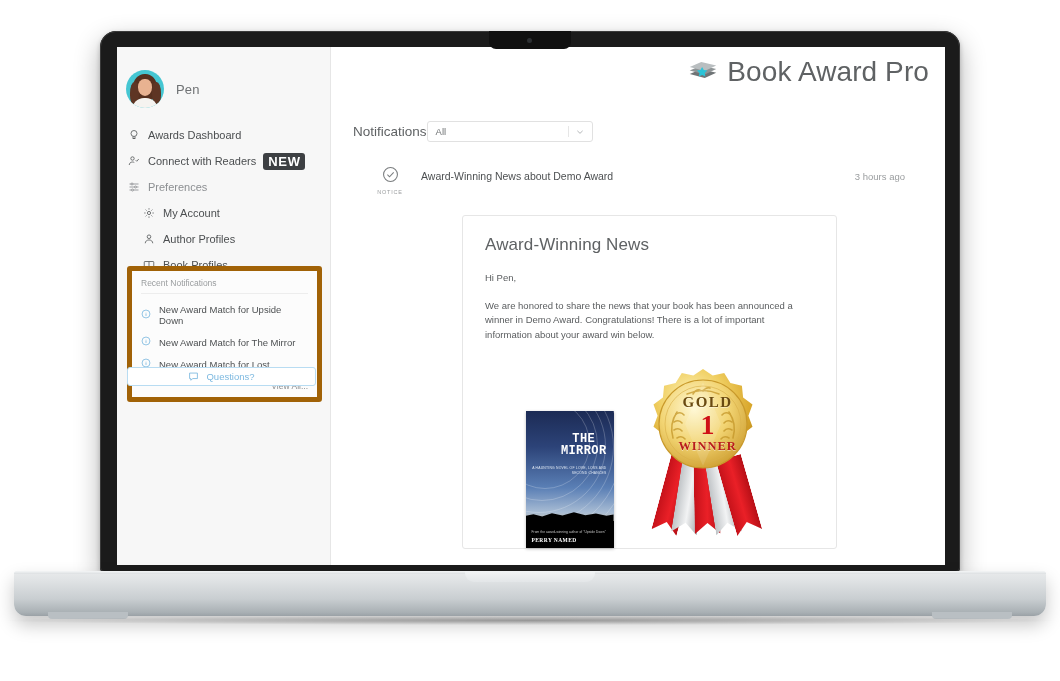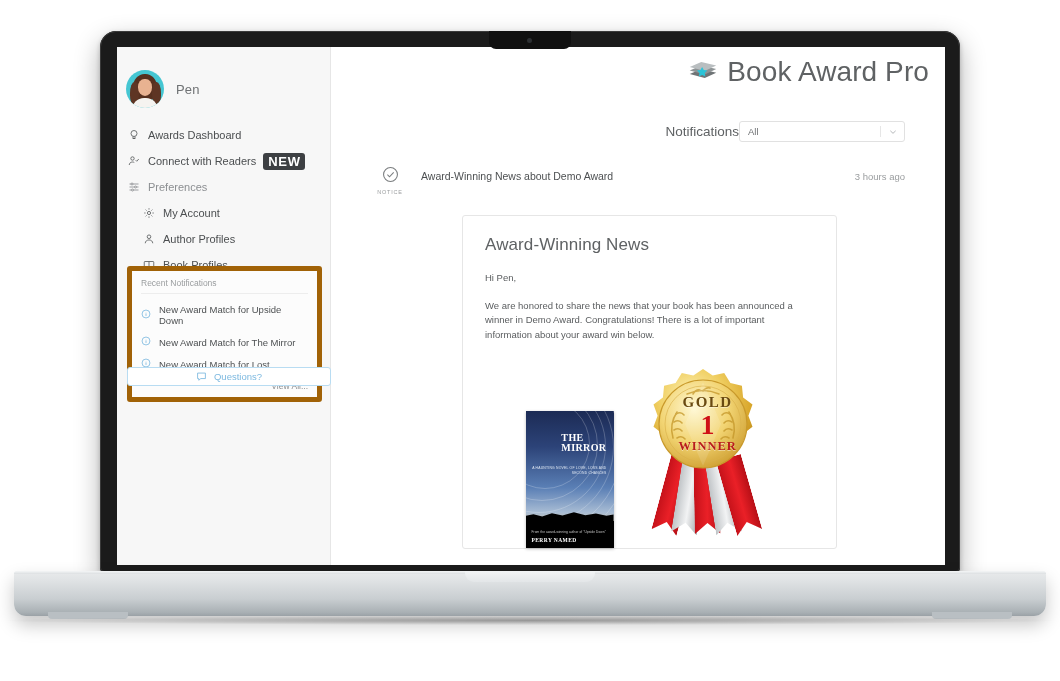--- a/index.html
+++ b/index.html
@@ -128,35 +128,35 @@
   .recent {
     position: absolute; left: 10px; top: 219px; width: 195px;
     background: #fcfcfc; border: 5px solid #a16207; border-radius: 3px;
     padding: 7px 9px 6px 9px;
   }
   .recent-title { font-size: 8.5px; color: #9a9d9f; padding-bottom: 5px; border-bottom: 1px solid #ededed; }
   .recent-item { display: flex; align-items: center; margin-top: 10px; font-size: 9.5px; color: #4d5052; cursor: pointer; }
   .recent-item .dot-ic { flex: 0 0 12px; margin-right: 6px; }
   .view-all { text-align: right; font-size: 8.5px; color: #8b8e90; margin-top: 11px; cursor: pointer; }
   .qbtn {
-    position: absolute; left: 10px; top: 320px; width: 204px; height: 19px;
+    position: absolute; left: 10px; top: 320px; width: 189px; height: 19px;
     border: 1px solid #b8dcf2; border-radius: 3px; background: #ffffff;
     display: flex; align-items: center; justify-content: center;
     font-size: 9.5px; color: #7db9e0; cursor: pointer;
   }
   .qbtn .bub { margin-right: 7px; display: flex; }
 
   
   .main { flex: 1; position: relative; background: #ffffff; height: 100%; }
   .topbar { height: 49px; display: flex; align-items: center; justify-content: flex-end; padding-right: 16px; }
   .brand { display: flex; align-items: center; }
   .brand-name { font-size: 28px; color: #5f6264; letter-spacing: .1px; margin-left: 9px; }
 
   .content { padding: 25px 40px 0 22px; }
-  .content-head { display: flex; align-items: center; justify-content: flex-end; }
+  .content-head { display: flex; align-items: center; justify-content: flex-start; }
   .page-title { font-size: 13.5px; color: #5f6264; }
   .filter {
     width: 166px; height: 21px; border: 1px solid #e1e1e1; border-radius: 3px;
     background: #fff; display: flex; align-items: center; cursor: pointer;
   }
   .filter-val { font-size: 9.5px; color: #6f7274; padding-left: 8px; flex: 1; }
   .filter-sep { width: 1px; height: 11px; background: #e6e6e6; }
   .filter-arrow { width: 23px; display: flex; align-items: center; justify-content: center; }
 
   .notif-row { display: flex; align-items: flex-start; margin-top: 23px; padding-left: 19px; }
@@ -177,21 +177,21 @@
   .assets { display: flex; align-items: flex-end; justify-content: center; margin-top: 25px; padding-bottom: 0; }
 
   
   .book {
     width: 88px; height: 137px; position: relative; overflow: hidden;
     background: linear-gradient(180deg,#1c2b55 0%, #2c4378 26%, #5a7fb5 56%, #a8bcd4 74%, #e8c98f 88%, #f3dcae 96%, #0a0a0a 100%);
     box-shadow: 0 1px 3px rgba(0,0,0,0.25);
     flex: 0 0 88px;
   }
   .star-trail { position: absolute; border: 1px solid rgba(255,255,255,0.22); border-radius: 50%; }
-  .bk-title { position: absolute; right: 7px; top: 22px; text-align: left; color: #fff; font-family: Liberation Serif, serif; font-weight: bold; font-size: 10px; line-height: 1.05; letter-spacing: .4px; }
+  .bk-title { position: absolute; right: 7px; top: 22px; text-align: center; color: #fff; font-family: Liberation Mono, monospace; font-weight: bold; font-size: 12px; line-height: 1.05; letter-spacing: .4px; }
   .bk-sub { position: absolute; right: 7px; top: 55px; text-align: right; color: #dfe7f2; font-size: 3.4px; line-height: 1.5; letter-spacing: .2px; }
   .bk-hill { position: absolute; left: 0; bottom: 26px; width: 100%; height: 16px; background: #000; clip-path: polygon(0% 100%, 0% 62%, 9% 52%, 19% 66%, 30% 46%, 42% 60%, 55% 40%, 68% 58%, 80% 48%, 92% 62%, 100% 54%, 100% 100%); }
   .bk-foot { position: absolute; left: 0; bottom: 0; width: 100%; height: 27px; background: #000; }
   .bk-blurb { position: absolute; left: 6px; bottom: 14px; color: #c9c9c9; font-size: 3.2px; letter-spacing: .1px; }
   .bk-author { position: absolute; left: 6px; bottom: 5px; color: #fff; font-family: "Liberation Serif", serif; font-weight: bold; font-size: 5.5px; letter-spacing: .4px; }
 
   
   .medal-wrap { position: relative; width: 146px; height: 180px; margin-left: 14px; flex: 0 0 146px; }
   .ribbon { position: absolute; width: 26px; height: 78px; top: 88px; }
   .ribbon.red { background: linear-gradient(90deg,#c5121a,#ea2027,#b60f16); }

